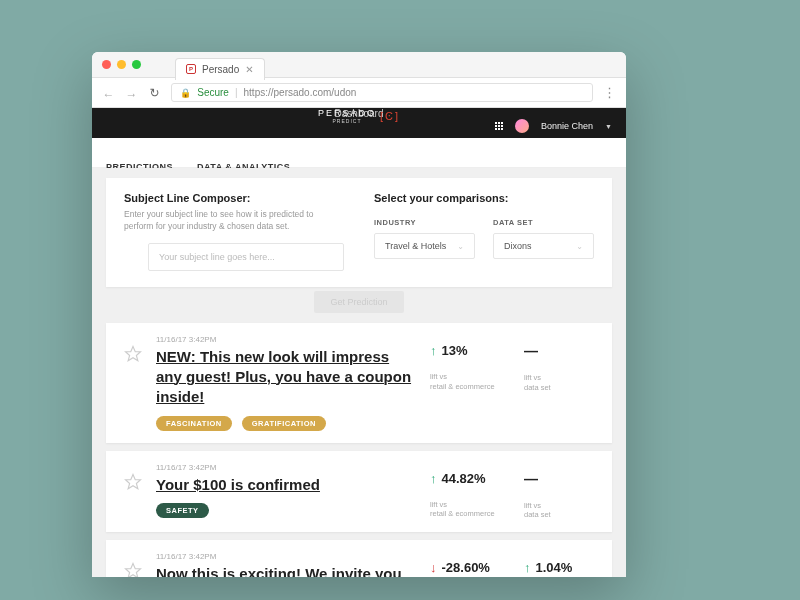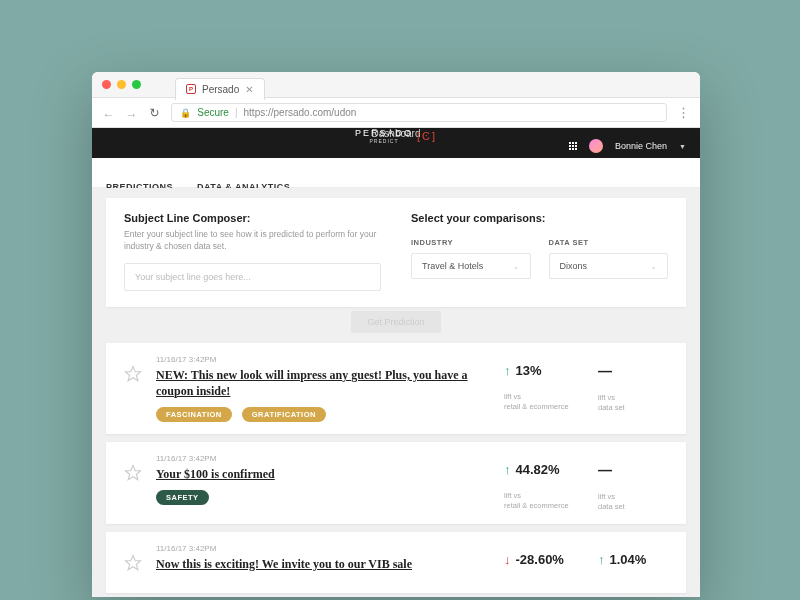--- a/index.html
+++ b/index.html
@@ -1,17 +1,17 @@
 <!DOCTYPE html>
 <html><head>
 <meta charset="utf-8">
 <style>
 * { margin:0; padding:0; box-sizing:border-box; }
 body { background:#80aaa5; font-family:-apple-system,BlinkMacSystemFont,"Segoe UI",sans-serif; width:800px; height:600px; overflow:hidden; position:relative; }
-.window { position:absolute; left:92px; top:72px; width:608px; height:525px; background:#fff; border-radius:6px 6px 0 0; box-shadow:0 20px 60px rgba(0,0,0,.25); overflow:hidden; display:flex; flex-direction:column; }
+.window { position:absolute; left:92px; top:52px; width:534px; height:525px; background:#fff; border-radius:6px 6px 0 0; box-shadow:0 20px 60px rgba(0,0,0,.25); overflow:hidden; display:flex; flex-direction:column; }
 .titlebar { height:26px; background:#f5f5f5; display:flex; align-items:center; padding:0 10px; gap:6px; border-bottom:1px solid #e0e0e0; }
 .dot { width:9px; height:9px; border-radius:50%; }
 .red{background:#ff5f57;} .yel{background:#ffbd2e;} .grn{background:#28c940;}
 .tab { margin-left:28px; background:#fff; border:1px solid #ddd; border-bottom:none; border-radius:4px 4px 0 0; padding:3px 10px; display:flex; align-items:center; gap:6px; font-size:10px; color:#555; height:22px; position:relative; top:4px; }
 .tab .close { color:#999; font-size:10px; }
 .favicon { width:10px; height:10px; border:1px solid #c33; border-radius:2px; display:flex; align-items:center; justify-content:center; font-size:6px; color:#c33; font-weight:bold; }
 .addrbar { height:30px; display:flex; align-items:center; padding:0 10px; gap:10px; border-bottom:1px solid #e0e0e0; }
 .navico { width:13px; height:13px; display:flex; align-items:center; justify-content:center; color:#aaa; font-size:12px; }
 .url { flex:1; display:flex; align-items:center; gap:6px; padding:3px 8px; border:1px solid #e0e0e0; border-radius:3px; font-size:10px; }
 .lock { color:#2a8f3e; font-size:9px; }
@@ -31,35 +31,35 @@
 .caret { font-size:7px; color:#ccc; }
 .tabs { height:30px; display:flex; padding:0 14px; border-bottom:1px solid #eee; }
 .tabitem { padding:24px 0; margin-right:24px; font-size:9px; letter-spacing:.5px; color:#333; font-weight:600; border-bottom:2px solid transparent; }
 .tabitem.active { border-bottom-color:#d43b3b; }
 .content { flex:1; background:#f0f0f0; padding:10px 14px; overflow:hidden; font-size:10px; }
 .panel { background:#fff; padding:14px 18px 16px; margin-bottom:10px; box-shadow:0 1px 2px rgba(0,0,0,.06); display:flex; gap:30px; }
 .pleft { flex:1; }
 .pright { flex:1; }
 .ptitle { font-size:11px; font-weight:600; color:#222; margin-bottom:5px; }
 .phelp { color:#999; font-size:8.5px; line-height:1.4; margin-bottom:10px; }
-.inp { border:1px solid #e5e5e5; padding:8px 10px; font-size:9px; color:#bbb; border-radius:2px; }
+.inp { border:1px solid #e5e5e5; padding:8px 10px; font-size:9px; color:#bbb; border-radius:2px;margin-left:24px; }
 .seltitle { font-size:11px; font-weight:600; color:#222; margin-bottom:14px; }
 .selrow { display:flex; gap:18px; }
 .selcol { flex:1; }
 .sellab { font-size:7.5px; letter-spacing:.5px; color:#666; font-weight:600; margin-bottom:6px; }
 .selbox { border:1px solid #e5e5e5; padding:7px 10px; font-size:9px; color:#555; border-radius:2px; display:flex; justify-content:space-between; align-items:center; }
 .selbox .chev { color:#ccc; font-size:8px; }
 .btnrow { text-align:center; margin-top:8px; }
 .btn { display:inline-block; background:#e5e5e5; color:#ccc; padding:6px 16px; font-size:9px; border-radius:2px; }
 .card { background:#fff; padding:12px 18px; margin-bottom:8px; box-shadow:0 1px 2px rgba(0,0,0,.06); display:flex; align-items:flex-start; gap:14px; }
 .star { width:18px; height:18px; margin-top:10px; }
 .star svg { stroke:#ccc; fill:none; stroke-width:1.5; }
 .cmain { flex:1; }
 .cdate { font-size:8px; color:#aaa; margin-bottom:3px; }
-.csubj { font-size:12px; font-weight:700; color:#222; text-decoration:underline; text-decoration-thickness:1px; line-height:1.35;font-family:Liberation Serif, serif; }
+.csubj { font-size:15px; font-weight:700; color:#222; text-decoration:underline; text-decoration-thickness:1px; line-height:1.35; }
 .tags { margin-top:8px; display:flex; gap:10px; }
 .tag { padding:3px 10px; border-radius:10px; font-size:7.5px; letter-spacing:.5px; color:#fff; font-weight:600; }
 .tag.gold { background:#d4a84a; }
 .tag.green { background:#2d5a48; }
 .metrics { display:flex; gap:24px; padding-top:8px; }
 .metric { min-width:70px; }
 .mrow { display:flex; align-items:center; gap:5px; }
 .arrow { font-size:13px; font-weight:bold; }
 .arrow.up { color:#2aa876; }
 .arrow.dn { color:#d43b3b; }

